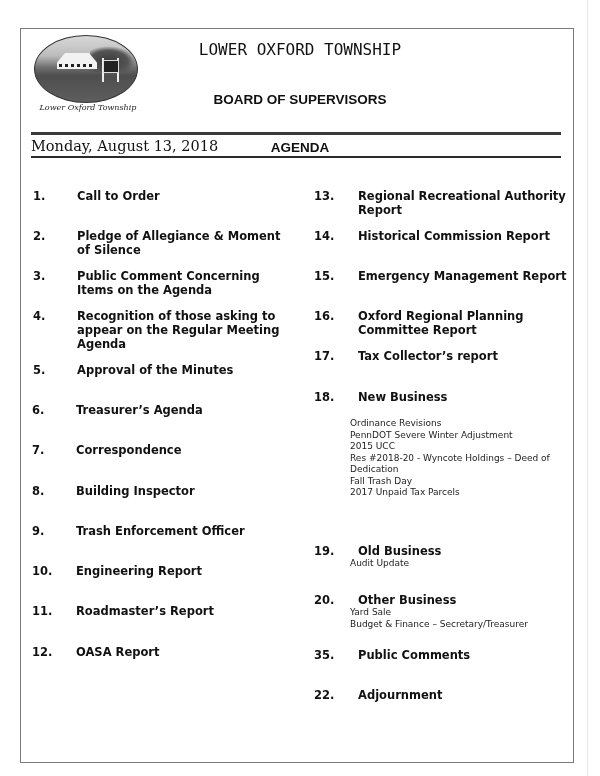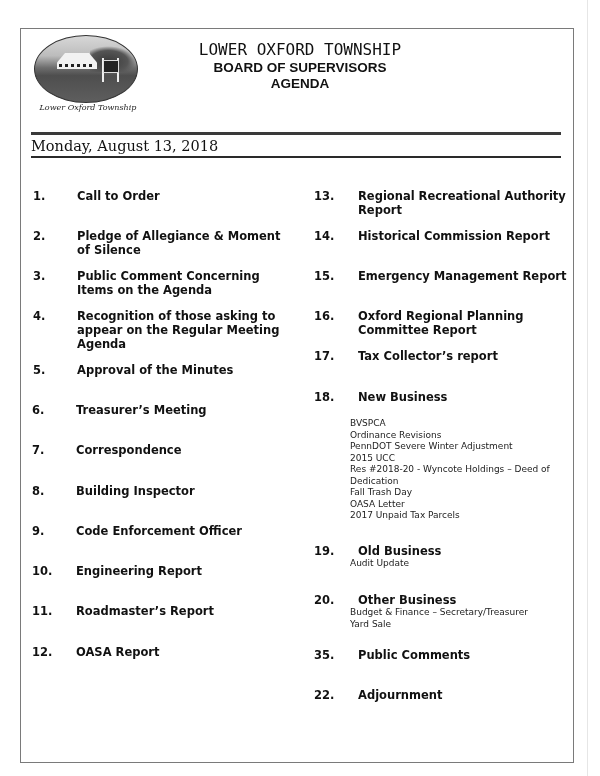--- a/index.html
+++ b/index.html
@@ -13,21 +13,21 @@
   .logo-bldg { position: absolute; left: 22px; top: 17px; width: 40px; height: 16px; background: #f2f2f2; clip-path: polygon(20% 0, 80% 0, 100% 60%, 100% 100%, 0 100%, 0 60%); }
   .logo-win { position: absolute; left: 24px; top: 28px; width: 36px; height: 3px; background: repeating-linear-gradient(90deg, #222 0 3px, transparent 3px 6px); }
   .logo-trees { position: absolute; left: 55px; top: 10px; width: 46px; height: 26px; background: radial-gradient(ellipse at 40% 60%, #3a3a3a 0%, #555 50%, transparent 70%); }
   .logo-sign { position: absolute; left: 68px; top: 24px; width: 14px; height: 11px; background: #222; border: 1px solid #ddd; }
   .logo-post1 { position: absolute; left: 67px; top: 22px; width: 2px; height: 24px; background: #eee; }
   .logo-post2 { position: absolute; left: 82px; top: 22px; width: 2px; height: 24px; background: #eee; }
   .logo-caption { position: absolute; left: 4px; top: 68px; width: 100px; font-family: "DejaVu Serif", serif; font-style: italic; font-size: 8px; color: #222; text-align: center; }
 
   .title-block { position: absolute; left: 150px; top: 40px; width: 300px; text-align: center; }
   .title-main { font-family: "DejaVu Sans Mono", monospace; font-size: 16px; letter-spacing: 0px; color: #111; line-height: 20px; }
-  .title-sub { font-family: "Liberation Sans", sans-serif; font-weight: bold; font-size: 13.5px; line-height: 16px; color: #111; }
+  .title-sub { font-family: "Liberation Sans", sans-serif; font-weight: bold; font-size: 13.5px; line-height: 16px; color: #111; margin-top: 32px; }
 
   .rule-thick { position: absolute; left: 31px; top: 132px; width: 530px; height: 3px; background: #3a3a3a; }
   .date { position: absolute; left: 31px; top: 136px; width: 530px; text-align: left; font-family: "DejaVu Serif", serif; font-size: 14.5px; color: #111; line-height: 20px; }
   .rule-thin { position: absolute; left: 31px; top: 156px; width: 530px; height: 2px; background: #2a2a2a; }
 
   .item { position: absolute; font-family: "DejaVu Sans", sans-serif; font-weight: bold; font-size: 11.5px; line-height: 14px; color: #111; }
   .item .num { position: absolute; left: 0; top: 0; }
   .item .label { position: absolute; top: 0; margin-left: 8px; }
   .left .label { left: 36px; width: 220px; }
   .right .label { left: 36px; width: 215px; }
@@ -76,33 +76,33 @@
 <div class="item left" style="left:33px; top:309px;">
   <span class="num">4.</span>
   <span class="label">Recognition of those asking to appear on the Regular Meeting Agenda</span>
 </div>
 <div class="item left" style="left:33px; top:363px;">
   <span class="num">5.</span>
   <span class="label">Approval of the Minutes</span>
 </div>
 <div class="item left" style="left:32px; top:403px;">
   <span class="num">6.</span>
-  <span class="label">Treasurer’s Meeting</span>
+  <span class="label">Treasurer’s Agenda</span>
 </div>
 <div class="item left" style="left:32px; top:443px;">
   <span class="num">7.</span>
   <span class="label">Correspondence</span>
 </div>
 <div class="item left" style="left:32px; top:484px;">
   <span class="num">8.</span>
   <span class="label">Building Inspector</span>
 </div>
 <div class="item left" style="left:32px; top:524px;">
   <span class="num">9.</span>
-  <span class="label">Code Enforcement Officer</span>
+  <span class="label">Trash Enforcement Officer</span>
 </div>
 <div class="item left" style="left:32px; top:564px;">
   <span class="num">10.</span>
   <span class="label">Engineering Report</span>
 </div>
 <div class="item left" style="left:32px; top:604px;">
   <span class="num">11.</span>
   <span class="label">Roadmaster’s Report</span>
 </div>
 <div class="item left" style="left:32px; top:645px;">
@@ -128,43 +128,41 @@
 </div>
 <div class="item right" style="left:314px; top:349px;">
   <span class="num">17.</span>
   <span class="label">Tax Collector’s report</span>
 </div>
 <div class="item right" style="left:314px; top:390px;">
   <span class="num">18.</span>
   <span class="label">New Business</span>
 </div>
 <div class="subs" style="left:350px; top:418px;">
-  <div>BVSPCA</div>
   <div>Ordinance Revisions</div>
   <div>PennDOT Severe Winter Adjustment</div>
   <div>2015 UCC</div>
   <div style="width:200px;">Res #2018-20 - Wyncote Holdings – Deed of Dedication</div>
   <div>Fall Trash Day</div>
-  <div>OASA Letter</div>
   <div>2017 Unpaid Tax Parcels</div>
 </div>
 <div class="item right" style="left:314px; top:544px;">
   <span class="num">19.</span>
   <span class="label">Old Business</span>
 </div>
 <div class="subs" style="left:350px; top:558px;">
   <div>Audit Update</div>
 </div>
 <div class="item right" style="left:314px; top:593px;">
   <span class="num">20.</span>
   <span class="label">Other Business</span>
 </div>
 <div class="subs" style="left:350px; top:607px;">
+  <div>Yard Sale</div>
   <div>Budget &amp; Finance – Secretary/Treasurer</div>
-  <div>Yard Sale</div>
 </div>
 <div class="item right" style="left:314px; top:648px;">
   <span class="num">35.</span>
   <span class="label">Public Comments</span>
 </div>
 <div class="item right" style="left:314px; top:688px;">
   <span class="num">22.</span>
   <span class="label">Adjournment</span>
 </div>
 

